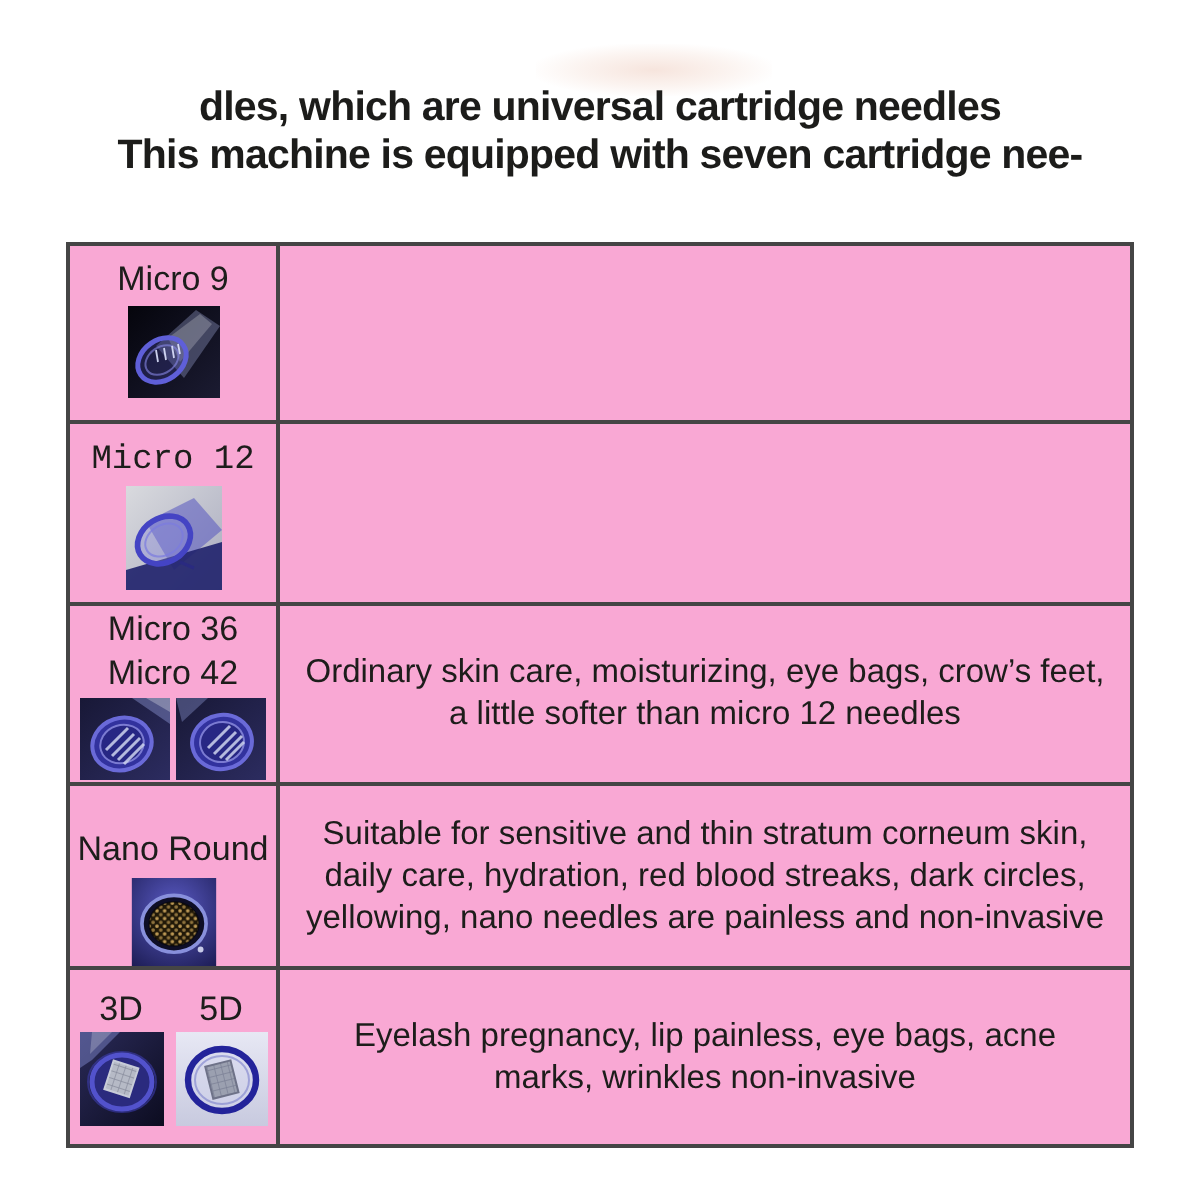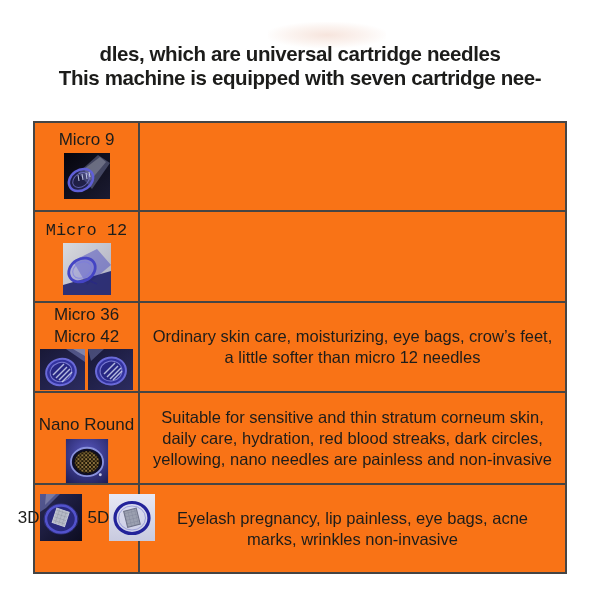--- a/index.html
+++ b/index.html
@@ -13,21 +13,21 @@
     background:radial-gradient(ellipse at 50% 50%, rgba(246,227,219,0.95) 0%, rgba(249,236,230,0.6) 45%, rgba(255,255,255,0) 75%);
     pointer-events:none;
   }
   .title{
     position:absolute;top:42px;left:0;width:600px;
     text-align:center;font-size:20.5px;font-weight:700;
     line-height:24px;letter-spacing:-0.4px;color:#1c1c1a;
   }
   .needle-table{
     position:absolute;left:33px;top:121px;width:534px;
-    border:2px solid #454545;background:#f97316;box-sizing:border-box;
+    border:2px solid #454545;background:#f9a8d4;box-sizing:border-box;
   }
   .row{display:flex;}
   .row + .row{border-top:2px solid #454545;}
   .row1{height:87px;} .row2{height:89px;font-family:Liberation Mono, monospace;} .row3{height:88px;} .row4{height:90px;} .row5{height:87px;}
   .cell-left{
     width:103px;flex:0 0 103px;border-right:2px solid #454545;
     display:flex;flex-direction:column;align-items:center;box-sizing:content-box;
   }
   .cell-right{
     flex:1;display:flex;align-items:center;justify-content:center;
@@ -36,21 +36,21 @@
   .desc{
     text-align:center;font-size:16.5px;line-height:21px;color:#1d1d1b;max-width:402px;
   }
   .lbl{font-size:17px;line-height:22px;color:#1d1d1b;text-align:center;white-space:nowrap;}
   .row1 .lbl{margin-top:6px;}
   .row2 .lbl{margin-top:8px;}
   .row3 .lbl-stack{margin-top:1px;}
   .row4 .lbl{margin-top:21px;}
   .img-pair{display:flex;gap:3px;margin-top:1px;}
   .stack-pair{display:flex;gap:6px;margin-top:9px;}
-  .stack{display:flex;flex-direction:row;align-items:center;}
+  .stack{display:flex;flex-direction:column;align-items:center;}
   .stack .lbl{margin-top:0;}
   svg{display:block;}
   .m9{margin-top:2px;}
   .m12{margin-top:1px;}
   .nano{margin-top:3px;}
 </style>
 </head>
 <body>
 
 <svg width="0" height="0" style="position:absolute" aria-hidden="true">

